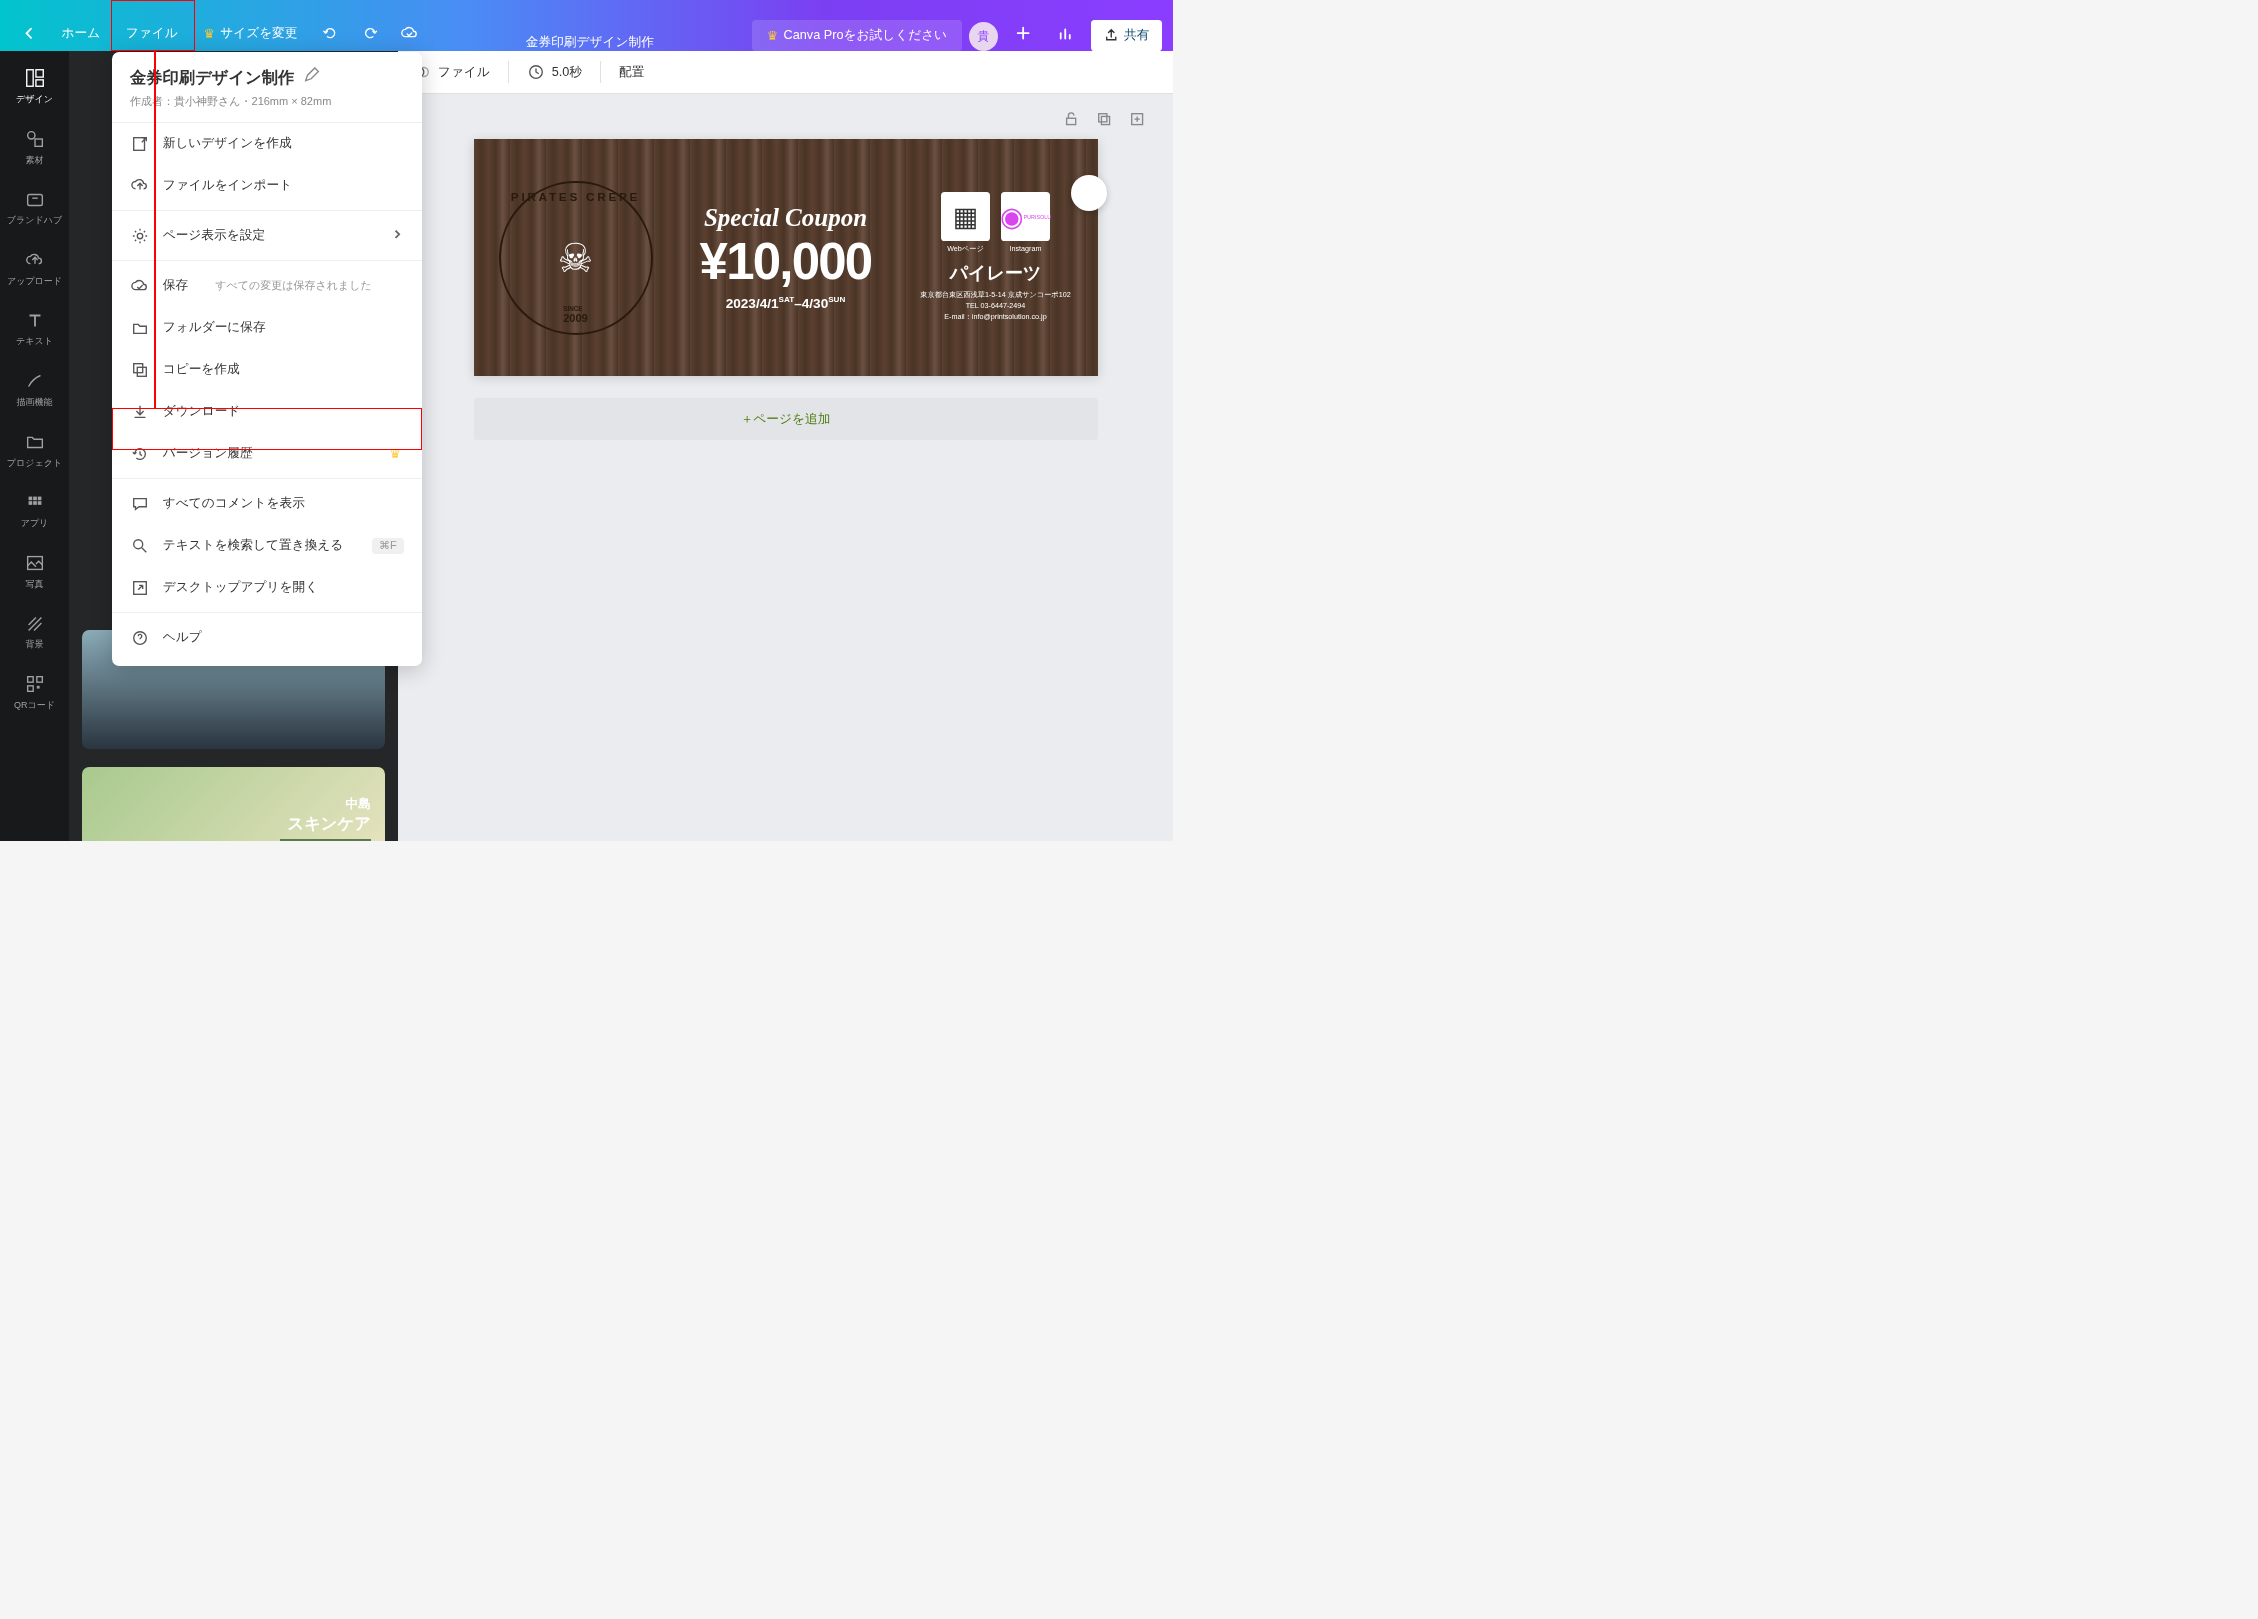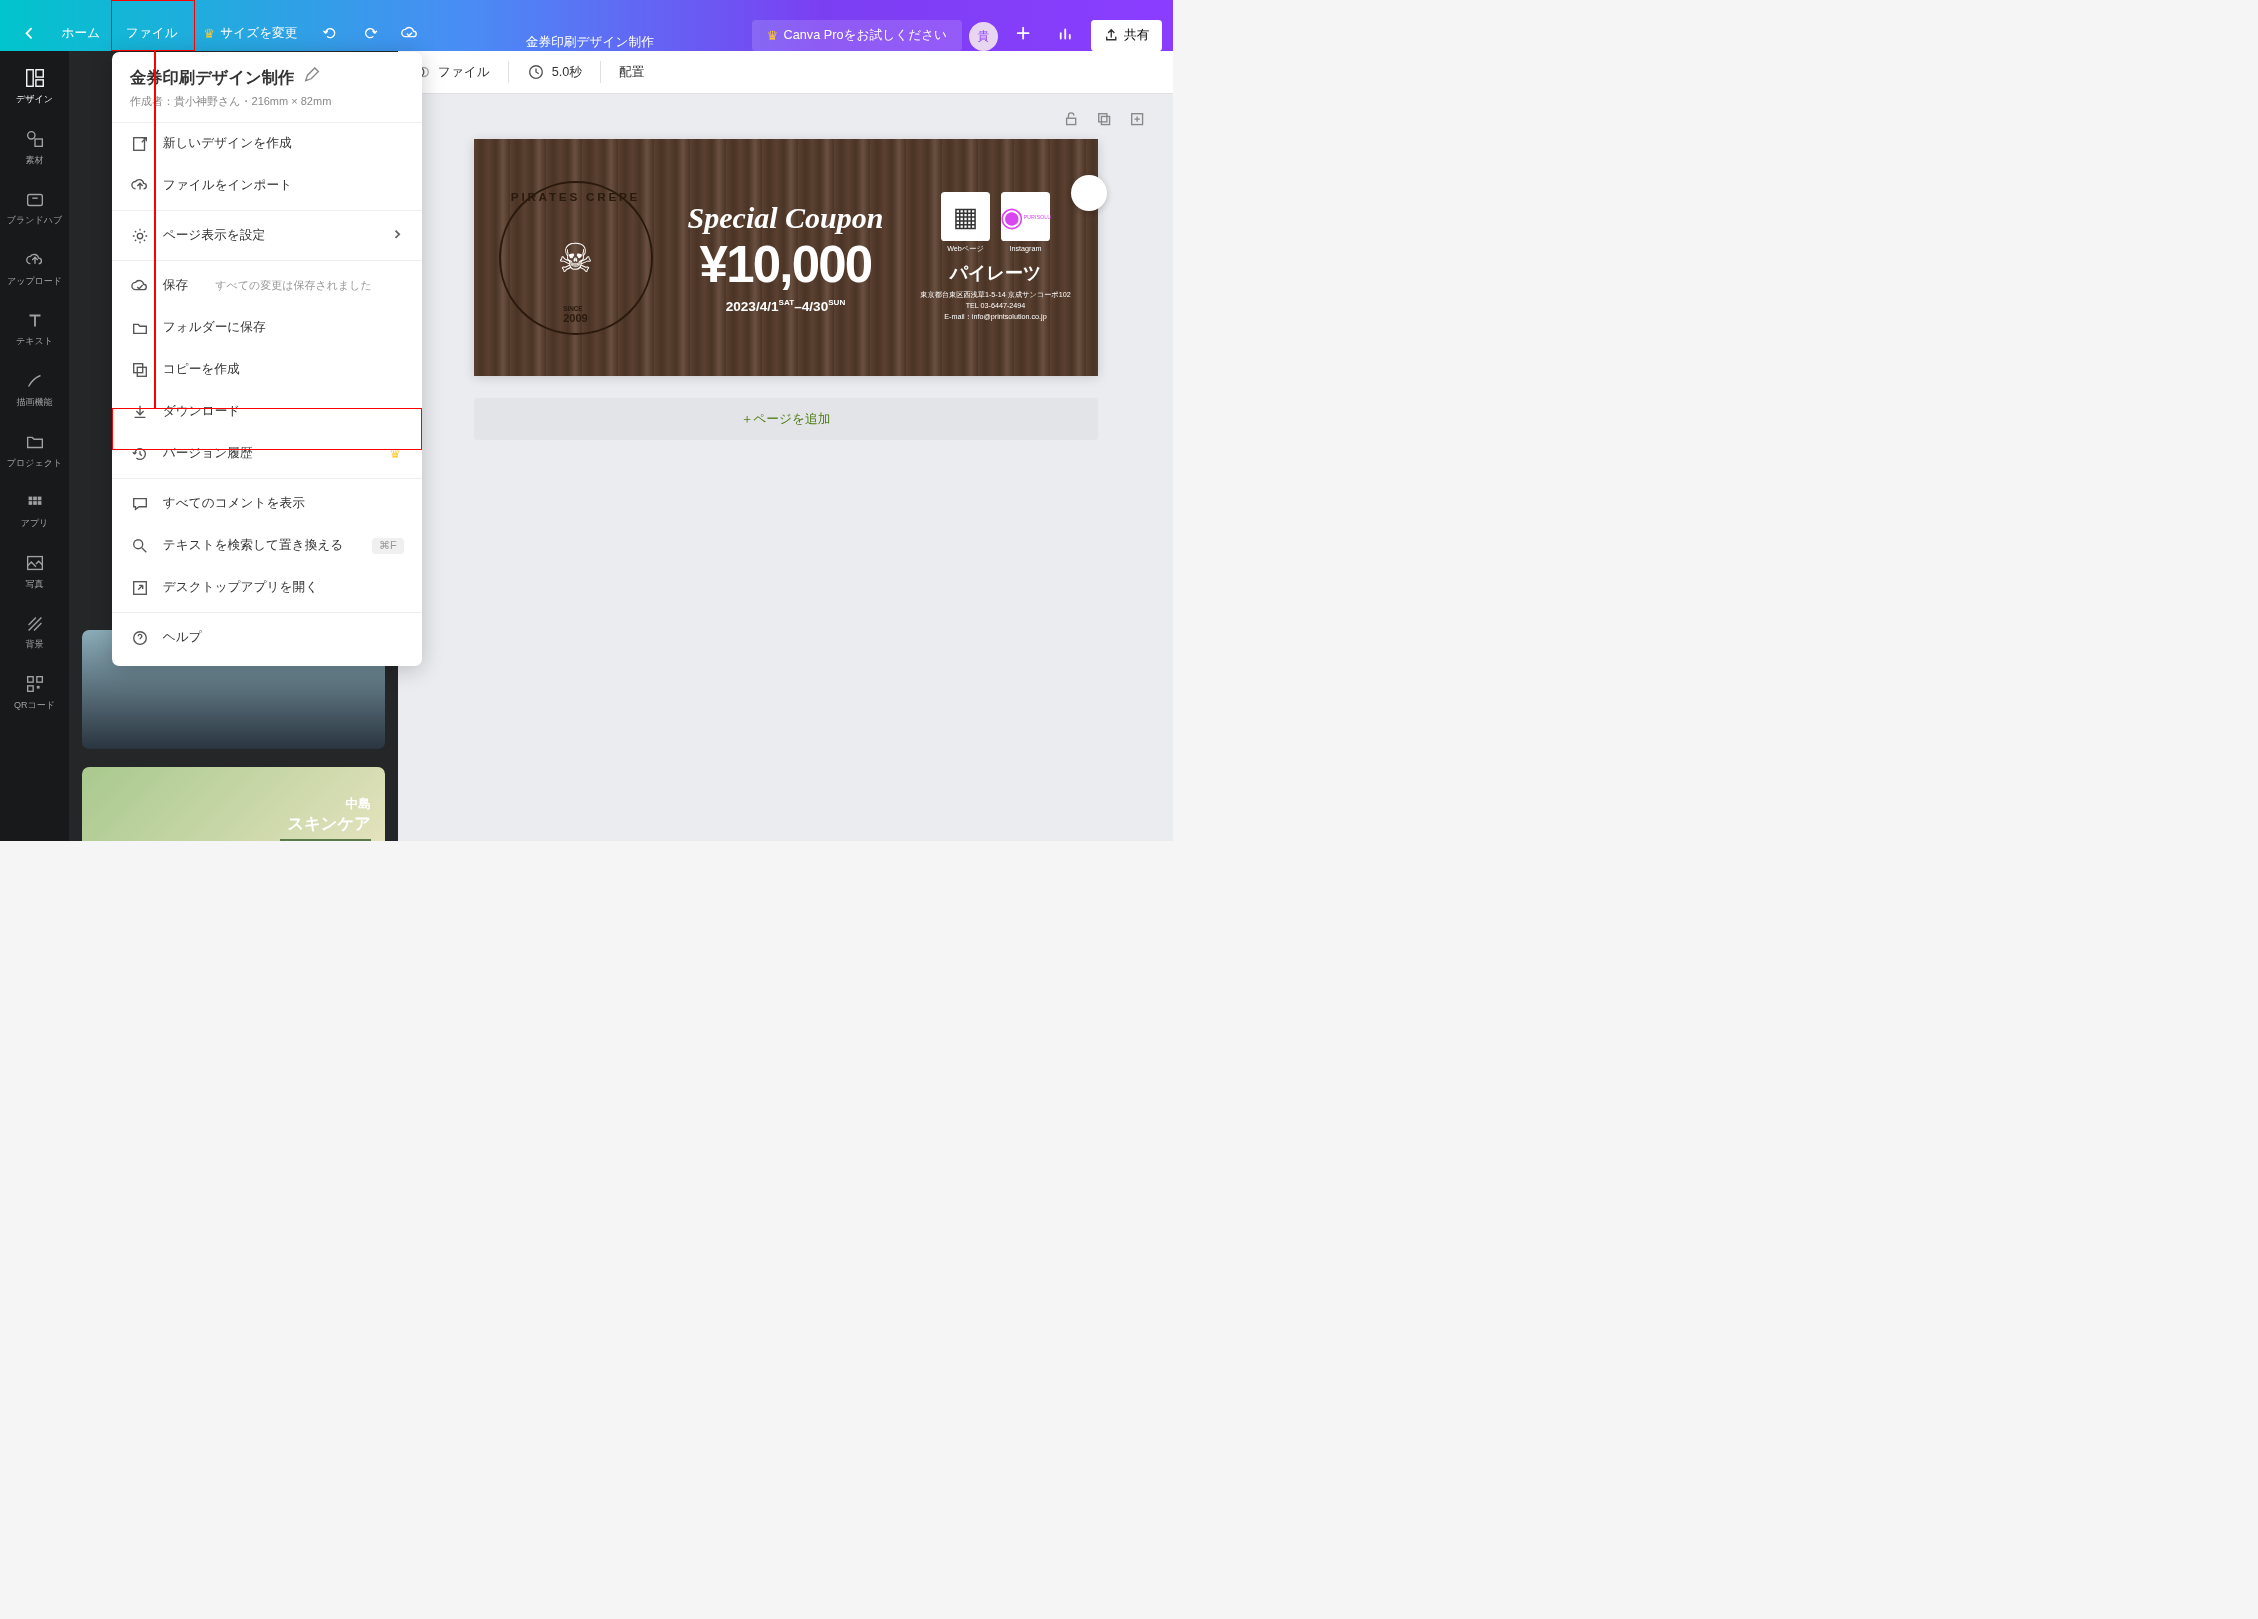--- a/index.html
+++ b/index.html
@@ -5,21 +5,21 @@
 * { margin: 0; padding: 0; box-sizing: border-box; font-family: -apple-system, BlinkMacSystemFont, "Segoe UI", "Hiragino Sans", sans-serif; }
 body { width: 1173px; height: 841px; overflow: hidden; background: #f5f5f5; }
 
 .topbar { height: 51px; background: linear-gradient(90deg, #01c4cc 0%, #4a8cf5 40%, #7b3ff2 70%, #8b3dff 100%); display: flex; align-items: flex-end; padding: 0 11px; gap: 7.2px; color: white; }
 .topbar-left { display: flex; align-items: center; gap: 3.6px; }
 .topbar-btn { display: flex; align-items: center; gap: 5.4px; padding: 7.2px 11px; border-radius: 3.6px; cursor: pointer; font-size: 12.7px; font-weight: 500; }
 .topbar-icon-btn { width: 36px; height: 36px; display: flex; align-items: center; justify-content: center; border-radius: 3.6px; cursor: pointer; }
 .topbar-title { flex: 1; text-align: center; font-size: 12.7px; font-weight: 500; }
 .pro-btn { background: rgba(255,255,255,0.15); padding: 7.2px 14.5px; border-radius: 3.6px; font-size: 12.7px; display: flex; align-items: center; gap: 5.4px; }
 .avatar { width: 29px; height: 29px; border-radius: 50%; background: #e8d5f0; color: #8b3dff; display: flex; align-items: center; justify-content: center; font-size: 11.8px; font-weight: 500; }
-.share-btn { background: white; color: #000000; padding: 7.2px 12.7px; border-radius: 3.6px; font-size: 12.7px; font-weight: 500; display: flex; align-items: center; gap: 5.4px; }
+.share-btn { background: white; color: #0c4a6e; padding: 7.2px 12.7px; border-radius: 3.6px; font-size: 12.7px; font-weight: 500; display: flex; align-items: center; gap: 5.4px; }
 .crown { color: #ffc933; }
 
 .red-box-file { position: absolute; top: 0; left: 111px; width: 84px; height: 51px; border: 1.8px solid #ff0000; z-index: 100; pointer-events: none; }
 
 .main { display: flex; height: calc(100% - 51px); }
 
 .sidebar { width: 69px; background: #18191b; display: flex; flex-direction: column; padding-top: 5.4px; }
 .sidebar-item { display: flex; flex-direction: column; align-items: center; gap: 3.6px; padding: 11px 3.6px; color: #a0a0a0; cursor: pointer; font-size: 9px; }
 .sidebar-item.active { color: white; }
 .sidebar-item .icon { width: 22px; height: 22px; display: flex; align-items: center; justify-content: center; }
@@ -53,21 +53,21 @@
 .canvas-content { flex: 1; padding: 18px; overflow: auto; position: relative; }
 .page-actions { position: absolute; right: 25px; top: 14.5px; display: flex; gap: 11px; color: #888; }
 .page-actions .pa { width: 22px; height: 22px; cursor: pointer; display: flex; align-items: center; justify-content: center; }
 
 .design-page { margin: 27px auto 0; width: 624px; height: 237px; background: #4a3426; background-image: repeating-linear-gradient(90deg, #5a4030 0px, #4a3426 7.2px, #5a4030 14.5px, #4a3426 22px, #6a5040 29px, #4a3426 36px); box-shadow: 0 1.8px 11px rgba(0,0,0,0.15); position: relative; display: flex; align-items: center; padding: 18px 25px; color: white; }
 .logo-circle { width: 154px; height: 154px; border: 2.7px solid #2a1a0e; border-radius: 50%; display: flex; flex-direction: column; align-items: center; justify-content: center; position: relative; }
 .logo-circle .arc-top { position: absolute; top: 7.2px; font-size: 11.8px; letter-spacing: 2.7px; color: #2a1a0e; font-weight: 700; }
 .logo-circle .skull { font-size: 40px; }
 .logo-circle .year { position: absolute; bottom: 9px; font-size: 11px; color: #2a1a0e; font-weight: 700; }
 .coupon-text { flex: 1; text-align: center; padding: 0 9px; }
-.coupon-text .sc { font-family: cursive; font-size: 30px; font-style: italic; font-weight: 600; }
+.coupon-text .sc { font-family: cursive; font-size: 25px; font-style: italic; font-weight: 600; }
 .coupon-text .amount { font-size: 51px; font-weight: 900; letter-spacing: -1.8px; }
 .coupon-text .dates { font-size: 13.6px; font-weight: 600; margin-top: 3.6px; }
 .coupon-text .dates .sm { font-size: 8.1px; vertical-align: super; }
 .coupon-right { width: 154px; text-align: center; font-size: 8.1px; }
 .qr-row { display: flex; gap: 11px; justify-content: center; margin-bottom: 7.2px; }
 .qr { width: 49px; }
 .qr-box { width: 49px; height: 49px; background: white; border-radius: 3.6px; display: flex; align-items: center; justify-content: center; font-size: 27px; color: #333; }
 .qr-label { font-size: 7.2px; margin-top: 2.7px; }
 .brand { font-size: 18px; font-weight: 700; margin: 5.4px 0; }
 .addr { font-size: 7.2px; line-height: 1.5; }

